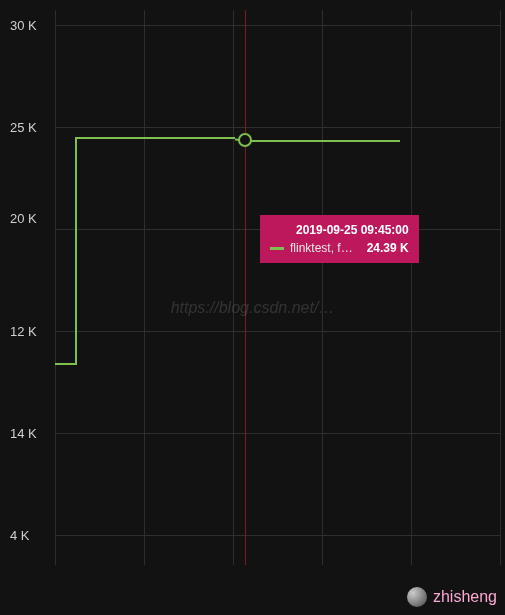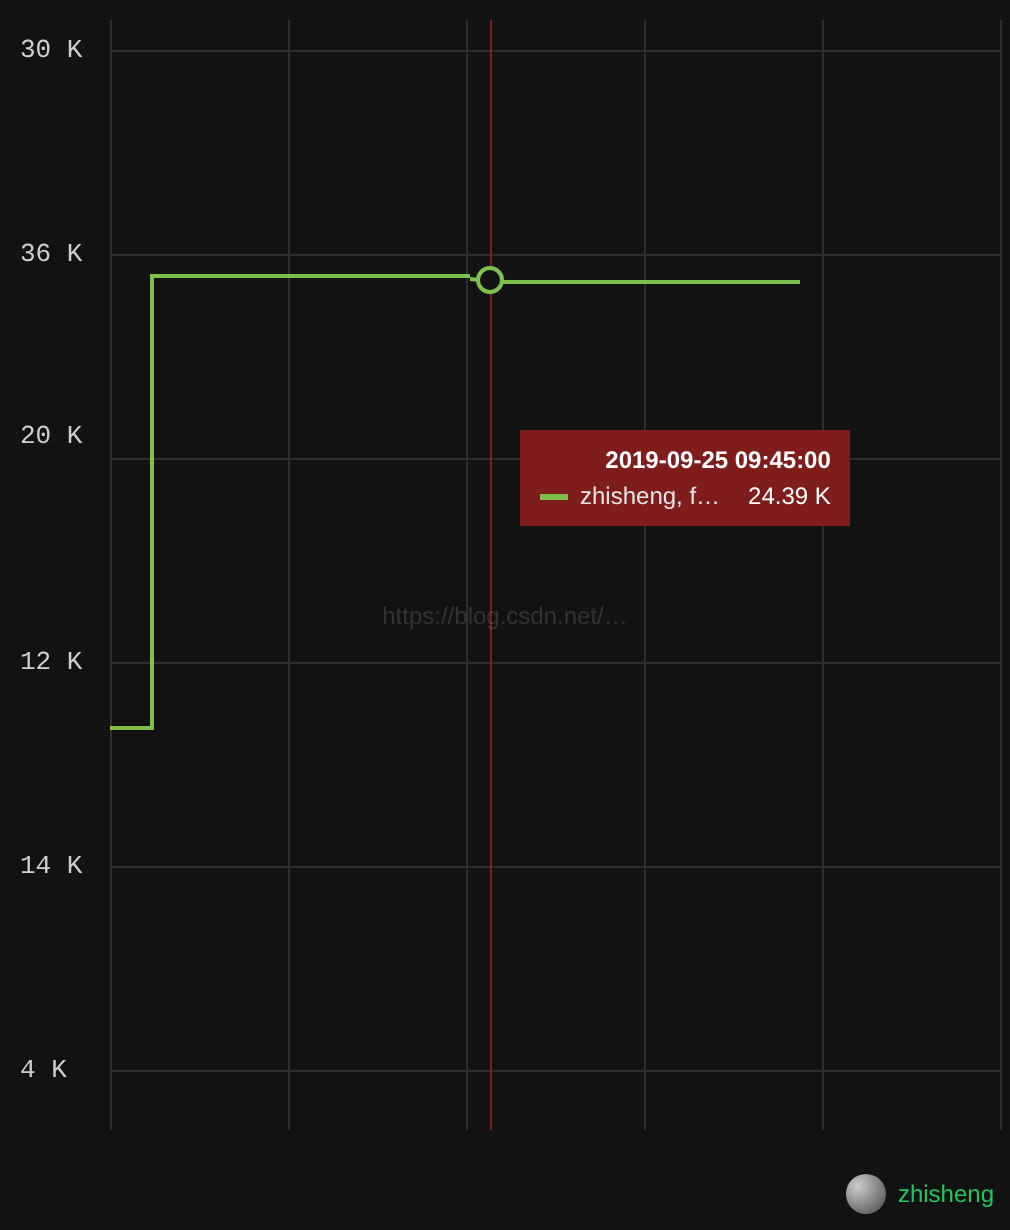--- a/index.html
+++ b/index.html
@@ -41,21 +41,20 @@
   .ytick {
     position: absolute;
     left: 0;
     width: 50px;
     text-align: left;
     color: #cfcfcf;
     font-size: 13px;
     transform: translateY(-50%);
     padding-left: 10px;
     box-sizing: border-box;
-    font-family: Liberation Mono, monospace;
   }
   .crosshair {
     position: absolute;
     top: 0;
     height: 100%;
     width: 0;
     border-left: 1px solid #7a1d1d;
   }
   .line {
     position: absolute;
@@ -65,70 +64,71 @@
     position: absolute;
     width: 10px;
     height: 10px;
     border: 2px solid #7fbf4d;
     background: #121212;
     border-radius: 50%;
     transform: translate(-50%, -50%);
   }
   .tooltip {
     position: absolute;
-    background: #7f1d1d;
+    background: #be185d;
     padding: 8px 10px;
     color: #e6e6e6;
     font-size: 12px;
     white-space: nowrap;
   }
   .tooltip .ts {
     color: #fff;
     font-weight: bold;
     text-align: right;
     margin-bottom: 4px;
   }
   .tooltip .row { display:flex; align-items:center; gap:6px; }
   .swatch {
     display:inline-block;
     width: 14px;
     height: 3px;
     background:#7fbf4d;
   }
-  .tooltip-val { color:#fff; font-weight:normal; margin-left:8px; }
+  .tooltip-val { color:#fff; font-weight:bold; margin-left:8px; }
   .watermark-url {
     position:absolute;
     left:50%; top:50%;
     transform:translate(-50%,-50%);
     color:rgba(200,200,200,0.18);
-    font-size:12px;
+    font-size:16px;
+    font-style:italic;
   }
   .footer-badge {
     position:absolute;
     right:8px;
     bottom:8px;
     display:flex;
     align-items:center;
     gap:6px;
-    color:#22c55e;
-    font-size:12px;
+    color:#f9a8d4;
+    font-size:16px;
   }
   .avatar {
     width:20px;height:20px;border-radius:50%;
     background: radial-gradient(circle at 30% 30%, #ccc, #444);
     display:inline-block;
   }
 </style>
 </head>
 <body>
 
 <div class="chart">
 
   <div class="ytick" style="top:25px">30 K</div>
-  <div class="ytick" style="top:127px">36 K</div>
+  <div class="ytick" style="top:127px">25 K</div>
   <div class="ytick" style="top:218px">20 K</div>
   <div class="ytick" style="top:331px">12 K</div>
   <div class="ytick" style="top:433px">14 K</div>
   <div class="ytick" style="top:535px">4 K</div>
 
   <div class="plot">
 
     <div class="hgrid" style="top:15px"></div>
     <div class="hgrid" style="top:117px"></div>
     <div class="hgrid" style="top:219px"></div>
@@ -154,21 +154,21 @@
     <div class="line" style="left:180px; top:129px; width:10px; height:2px; transform:skewY(6deg);"></div>
 
     <div class="line" style="left:190px; top:130px; width:155px; height:2px;"></div>
 
     <div class="marker" style="left:190px; top:130px;"></div>
 
     <div class="tooltip" style="left:205px; top:205px;">
       <div class="ts">2019-09-25 09:45:00</div>
       <div class="row">
         <span class="swatch"></span>
-        <span>zhisheng, f…</span>
+        <span>flinktest, f…</span>
         <span class="tooltip-val">24.39 K</span>
       </div>
     </div>
   </div>
 
   <div class="watermark-url">https://blog.csdn.net/…</div>
 
   <div class="footer-badge">
     <span class="avatar"></span>
     <span>zhisheng</span>

